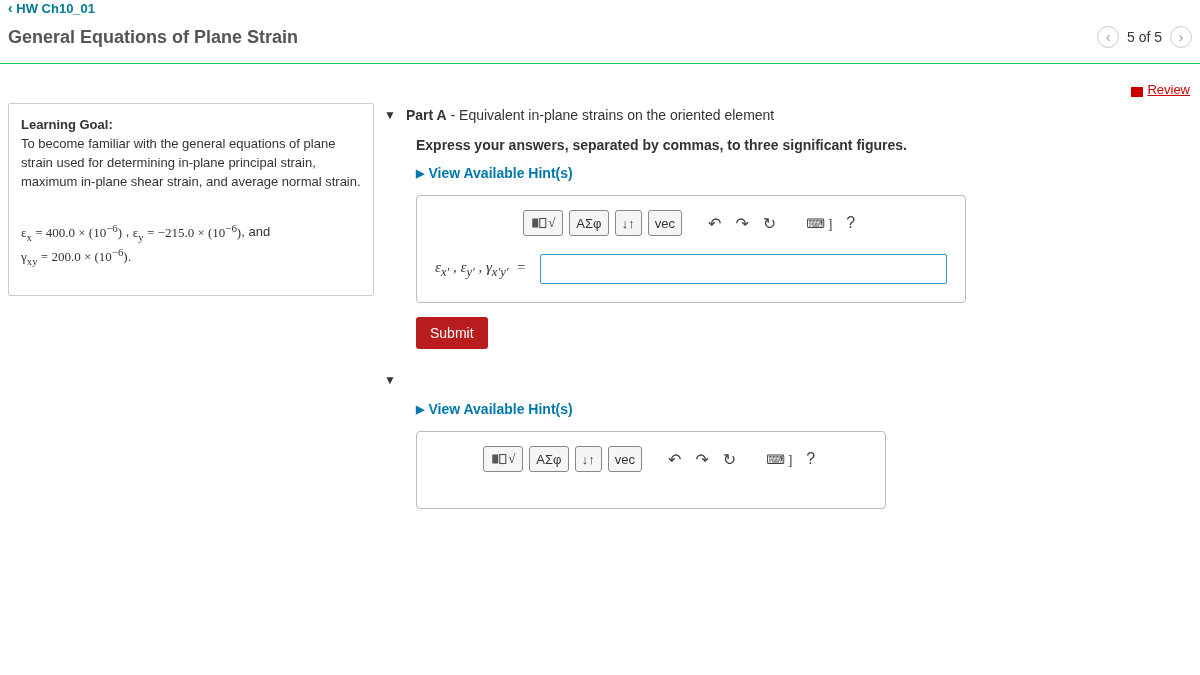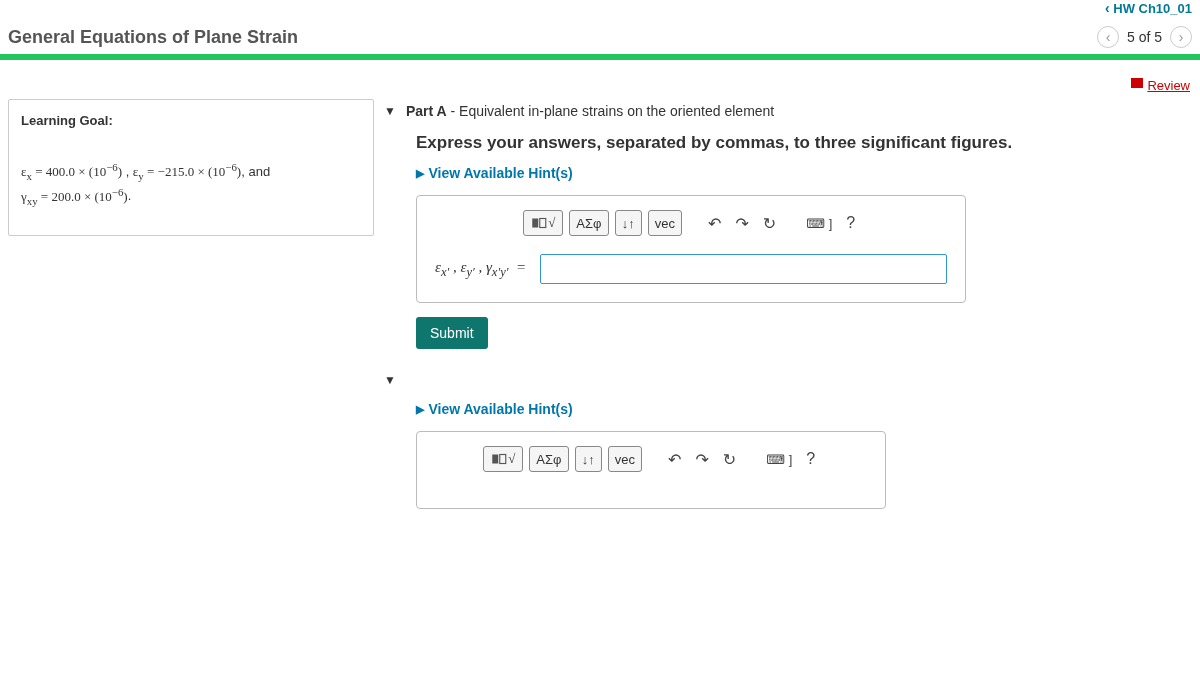--- a/index.html
+++ b/index.html
@@ -1,53 +1,53 @@
 <!DOCTYPE html>
 <html><head>
 <meta charset="utf-8">
 <style>
   * { box-sizing: border-box; margin: 0; padding: 0; }
   body { font-family: Arial, Helvetica, sans-serif; font-size: 14px; color: #333; background: #fff; width: 1200px; height: 675px; overflow: hidden; }
-  .top-nav { padding: 0 8px; text-align: right; }
+  .top-nav { padding: 0 8px; }
   .back-link { color: #007a96; font-size: 13px; font-weight: bold; text-decoration: none; cursor: pointer; }
   .back-link .chev { font-size: 14px; font-weight: bold; }
-  .title-bar { display: flex; align-items: center; justify-content: space-between; padding: 10px 8px 6px 8px; border-bottom: 6px solid #22c55e; }
+  .title-bar { display: flex; align-items: center; justify-content: space-between; padding: 10px 8px 15px 8px; border-bottom: 1px solid #22c55e; }
   .page-title { font-size: 18px; color: #555; font-weight: bold; }
   .pager { display: flex; align-items: center; gap: 8px; color: #333; font-size: 14px; }
   .nav-circle { width: 22px; height: 22px; border: 1px solid #ccc; border-radius: 50%; display: flex; align-items: center; justify-content: center; color: #999; font-size: 14px; cursor: pointer; background: #fff; }
   .review-row { display: flex; justify-content: flex-end; padding: 18px 10px 6px 0; }
-  .review-link { color: #c00; font-size: 13px; text-decoration: underline; cursor: pointer; display: flex; align-items: flex-start; gap: 4px; }
+  .review-link { color: #c00; font-size: 13px; text-decoration: underline; cursor: pointer; display: flex; align-items: flex-end; gap: 4px; }
   .flag-icon { width: 12px; height: 10px; background: #c00; display: inline-block; }
   .content { display: flex; gap: 10px; padding: 0 8px; }
   .sidebar { width: 366px; border: 1px solid #ccc; border-radius: 2px; padding: 12px 12px 16px 12px; font-size: 13px; color: #333; line-height: 1.45; height: fit-content; }
   .sidebar .lg { font-weight: bold; }
   .sidebar p { margin-bottom: 10px; }
   .math { font-family: 'Times New Roman', serif; }
   .main { flex: 1; padding-right: 6px; }
   .part { margin-bottom: 20px; }
   .part-header { display: flex; align-items: center; gap: 10px; padding: 4px 0 14px 0; }
   .part-header .tri { font-size: 12px; color: #333; }
   .part-header .label { font-size: 14px; color: #333; }
   .part-header .label b { font-weight: bold; }
   .part-body { padding-left: 32px; }
   .desc { font-size: 14px; color: #333; margin-bottom: 10px; line-height: 1.5; }
-  .instr { font-size: 17px; font-weight: bold; color: #333; margin-bottom: 12px; }
+  .instr { font-size: 14px; font-weight: bold; color: #333; margin-bottom: 12px; }
   .hints { color: #0077aa; font-size: 14px; font-weight: bold; cursor: pointer; margin-bottom: 14px; display: flex; align-items: center; gap: 4px; }
   .hints .tri2 { font-size: 11px; }
   .answer-box { border: 1px solid #bbb; border-radius: 4px; padding: 14px 18px 18px 18px; width: 550px; margin-bottom: 14px; }
   .toolbar { display: flex; align-items: center; justify-content: center; gap: 6px; margin-bottom: 18px; }
   .tool-btn { border: 1px solid #888; border-radius: 3px; background: #f5f5f5; height: 26px; display: flex; align-items: center; justify-content: center; padding: 0 6px; font-size: 13px; color: #333; cursor: pointer; }
   .tool-btn.wide { min-width: 40px; }
   .tool-btn svg { width: 18px; height: 18px; }
   .tool-sep { width: 10px; }
   .tool-plain { border: none; background: none; cursor: pointer; font-size: 16px; color: #444; padding: 0 4px; }
   .answer-row { display: flex; align-items: center; gap: 14px; }
   .answer-label { font-family: 'Times New Roman', serif; font-style: italic; font-size: 15px; color: #333; white-space: nowrap; }
   .answer-input { flex: 1; height: 30px; border: 1px solid #3399cc; border-radius: 2px; padding: 0 6px; font-size: 14px; }
-  .submit-btn { background: #0f766e; color: #fff; border: none; border-radius: 3px; padding: 8px 14px; font-size: 14px; cursor: pointer; }
+  .submit-btn { background: #b91c1c; color: #fff; border: none; border-radius: 3px; padding: 8px 14px; font-size: 14px; cursor: pointer; }
 </style>
 </head>
 <body>
 
 <div class="top-nav">
   <a class="back-link">
     <span class="chev">‹</span>
     <span>HW Ch10_01</span>
   </a>
 </div>
@@ -65,20 +65,21 @@
   <a class="review-link">
     <span class="flag-icon"></span>
     <span>Review</span>
   </a>
 </div>
 
 <div class="content">
   <div class="sidebar">
     <p>
       <span class="lg">Learning Goal:</span><br>
+      <span>To become familiar with the general equations of plane strain used for determining in-plane principal strain, maximum in-plane shear strain, and average normal strain.</span>
     </p>
     <p>
       <br>
       <span class="math">ε<sub>x</sub> = 400.0 × (10<sup>−6</sup>)</span> ,
       <span class="math">ε<sub>y</sub> = −215.0 × (10<sup>−6</sup>)</span><span>, and</span><br>
       <span class="math">γ<sub>xy</sub> = 200.0 × (10<sup>−6</sup>)</span>.
     </p>
   </div>
 
   <div class="main">

